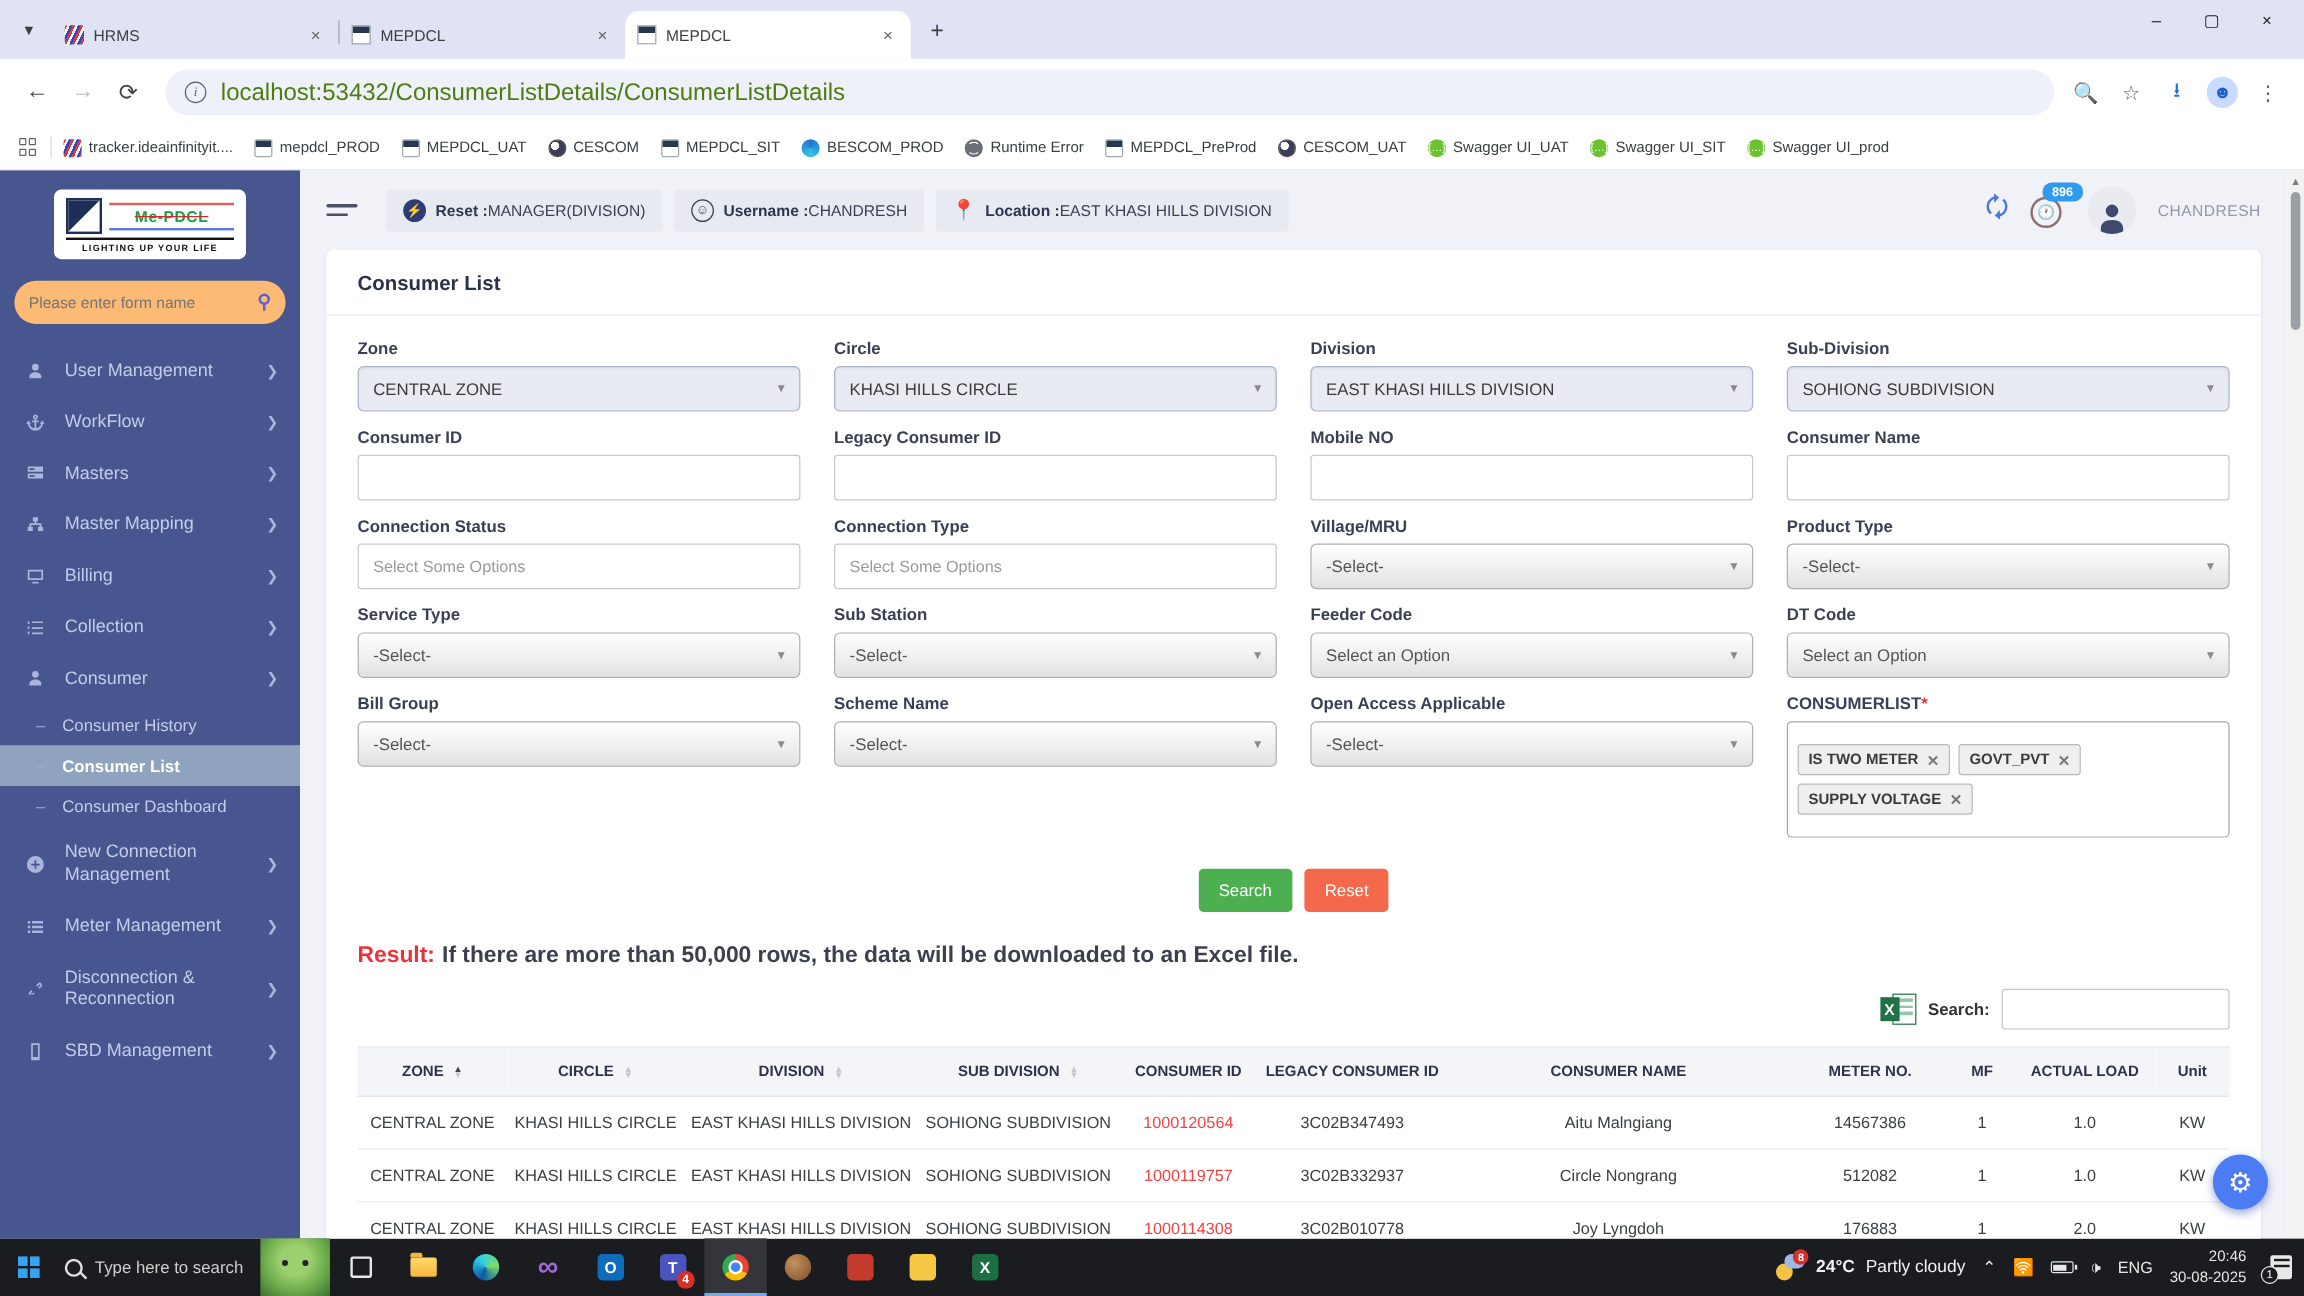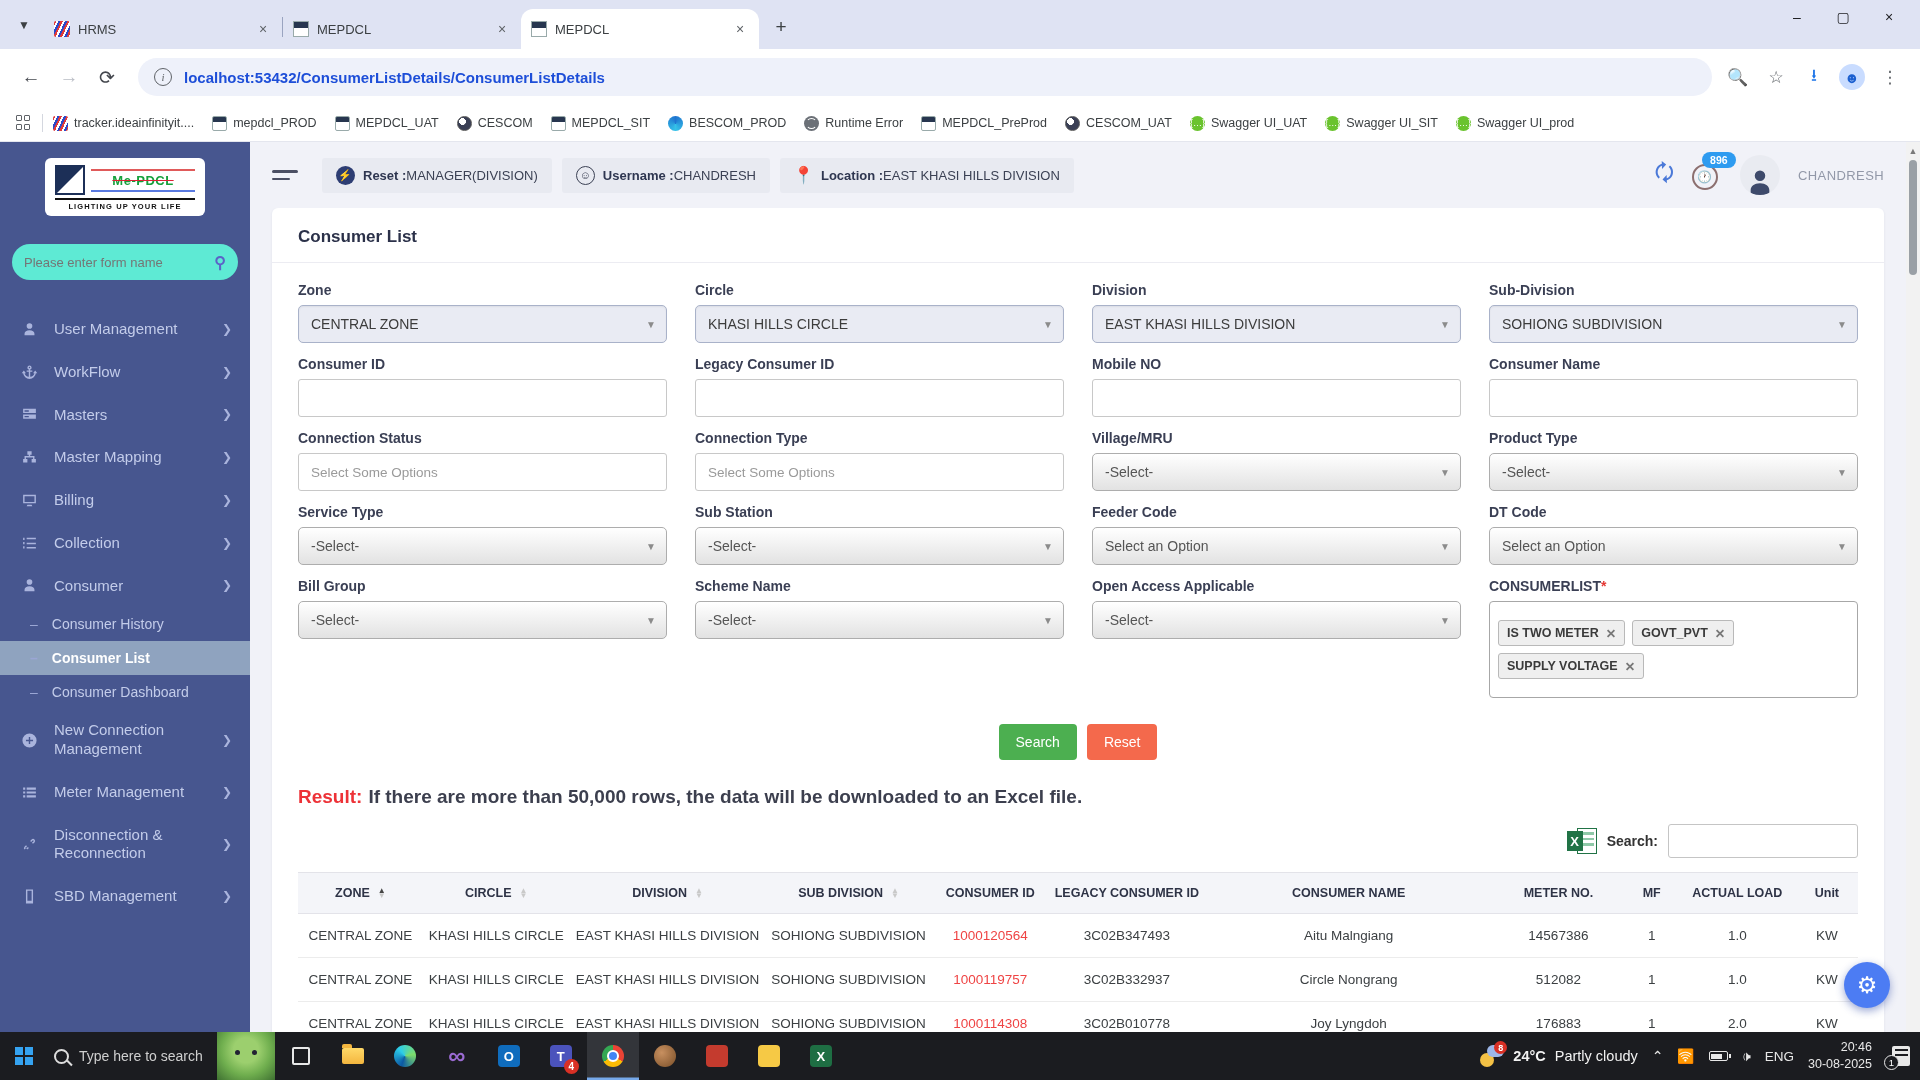--- a/index.html
+++ b/index.html
@@ -17,21 +17,21 @@
   .tab-divider { width:1px; height:20px; background:#9aa4c0; margin-bottom:12px; }
   .newtab-btn { width:28px; height:28px; margin:0 0 8px 8px; display:flex; align-items:center; justify-content:center; font-size:19px; color:#3c4043; }
   .win-controls { margin-left:auto; display:flex; align-self:flex-start; }
   .win-btn { width:46px; height:34px; display:flex; align-items:center; justify-content:center; font-size:14px; color:#202124; }
 
   .addressbar { height:56px; background:#fff; display:flex; align-items:center; padding:0 14px; flex:none; }
   .nav-ic { width:34px; height:34px; display:flex; align-items:center; justify-content:center; font-size:19px; color:#44474e; margin-right:4px; }
   .nav-ic.disabled { color:#b9bcc4; }
   .url-pill { flex:1; height:38px; background:#eef1fa; border-radius:19px; display:flex; align-items:center; padding:0 16px; margin:0 10px; }
   .url-pill .info-ic { width:18px; height:18px; border:1.6px solid #5f6368; border-radius:50%; color:#5f6368; font-size:11px; display:flex; align-items:center; justify-content:center; margin-right:12px; font-style:italic; font-family:"Liberation Serif",serif; }
-  .url-text { font-size:15px; color:#1d4ed8;font-weight:bold; }
+  .url-text { font-size:20px; color:#4d7c0f; }
   .addr-right { display:flex; align-items:center; gap:6px; }
   .addr-ic { width:32px; height:32px; display:flex; align-items:center; justify-content:center; font-size:17px; color:#5f6368; }
   .addr-ic.blue { color:#1a73e8; }
   .profile-dot { width:26px; height:26px; border-radius:50%; background:#c9dcff; color:#1b5fd0; display:flex; align-items:center; justify-content:center; font-size:15px; }
 
   .bookmarksbar { height:37px; background:#fff; border-bottom:1px solid #e4e6ee; display:flex; align-items:center; padding:0 12px; flex:none; }
   .apps-grid { width:16px; height:16px; display:grid; grid-template-columns:6px 6px; grid-gap:2px; margin:0 10px 0 4px; }
   .apps-grid i { width:6px; height:6px; border:1.6px solid #5f6368; border-radius:1px; }
   .bm-divider { width:1px; height:18px; background:#d4d7df; margin-right:10px; }
   .bookmark { display:flex; align-items:center; font-size:12.5px; color:#3c4043; margin-right:18px; white-space:nowrap; }
@@ -39,29 +39,29 @@
   .fav-doc { background:linear-gradient(#27364f 40%,#fff 40%); border:1px solid #9aa; }
   .fav-tracker { background:repeating-linear-gradient(115deg,#e03a3a 0 2px,#fff 2px 4px,#2b49c9 4px 6px); border-radius:2px; }
   .fav-circle-dark { border-radius:50%; background:radial-gradient(circle at 35% 35%,#fff 28%,#3a3f55 30%); border:1px solid #555; }
   .fav-circle-blue { border-radius:50%; background:conic-gradient(#1f74d0,#35c2e8,#1f74d0); }
   .fav-globe { border-radius:50%; background:#6b7077; color:#fff; }
   .fav-globe::after { content:""; position:absolute; inset:2px; border-radius:50%; border:1.5px solid #fff; border-left-color:transparent; border-right-color:transparent; }
   .fav-swagger { border-radius:50%; background:#6ac32e; color:#fff; font-size:9px; display:flex; align-items:center; justify-content:center; }
 
   
   .app { flex:1; display:flex; min-height:0; position:relative; }
-  .sidebar { width:250px; background:#47568f; flex:none; color:#c3ccea; display:flex; flex-direction:column; overflow:hidden;gap:10px; }
+  .sidebar { width:250px; background:#47568f; flex:none; color:#c3ccea; display:flex; flex-direction:column; overflow:hidden; }
   .logo-box { background:#fff; border-radius:6px; margin:16px auto 10px; width:160px; padding:7px 10px 5px; text-align:center; }
   .logo-row { display:flex; align-items:center; justify-content:center; gap:6px; }
   .logo-mark { width:30px; height:30px; background:linear-gradient(135deg,#1c2f57 49%,#fff 51%); border:2px solid #1c2f57; flex:none; }
   .logo-lines { display:flex; flex-direction:column; gap:2px; flex:1; }
   .logo-lines i { height:2px; }
   .logo-name { font-size:13px; font-weight:bold; color:#16a13c; letter-spacing:.5px; text-decoration:line-through; text-decoration-color:#d23; }
   .logo-sub { font-size:7.5px; font-weight:bold; color:#111; letter-spacing:1.1px; border-top:2px solid #111; margin-top:3px; padding-top:2px; }
-  .side-search { margin:8px 12px 14px; background:#5eead4; border-radius:18px; height:36px; display:flex; align-items:center; padding:0 12px; }
+  .side-search { margin:8px 12px 14px; background:#fdba74; border-radius:18px; height:36px; display:flex; align-items:center; padding:0 12px; }
   .side-search input { border:none; outline:none; flex:1; font-size:13px; color:#333; font-family:inherit; background:transparent; }
   .side-search .mag { color:#5b63c7; font-size:16px; font-weight:bold; }
   .nav { flex:1; overflow:hidden; padding:4px 0; }
   .nav-item { display:flex; align-items:center; padding:12px 18px; font-size:15px; line-height:1.25; cursor:pointer; }
   .nav-item .ni-icon { width:22px; flex:none; margin-right:14px; display:flex; align-items:center; justify-content:center; }
   .nav-item .ni-icon svg { width:17px; height:17px; fill:#aab4dd; }
   .nav-item .chev { margin-left:auto; font-size:12px; color:#aab4dd; }
   .nav-sub { display:flex; align-items:center; padding:9px 18px 9px 30px; font-size:14px; }
   .nav-sub .dash { margin-right:14px; color:#9aa6d4; }
   .nav-sub.active { background:#8fa3bf; color:#fff; font-weight:bold; }

